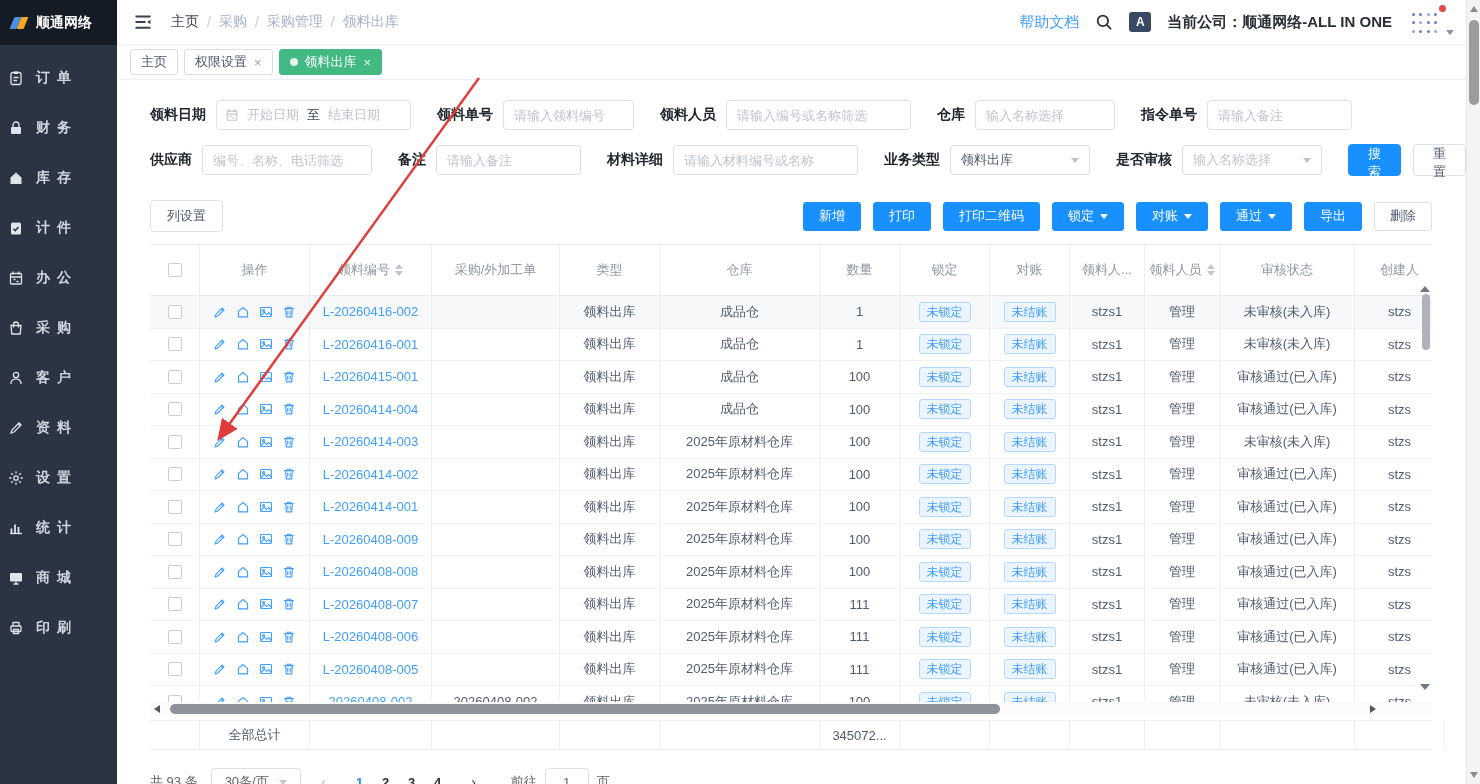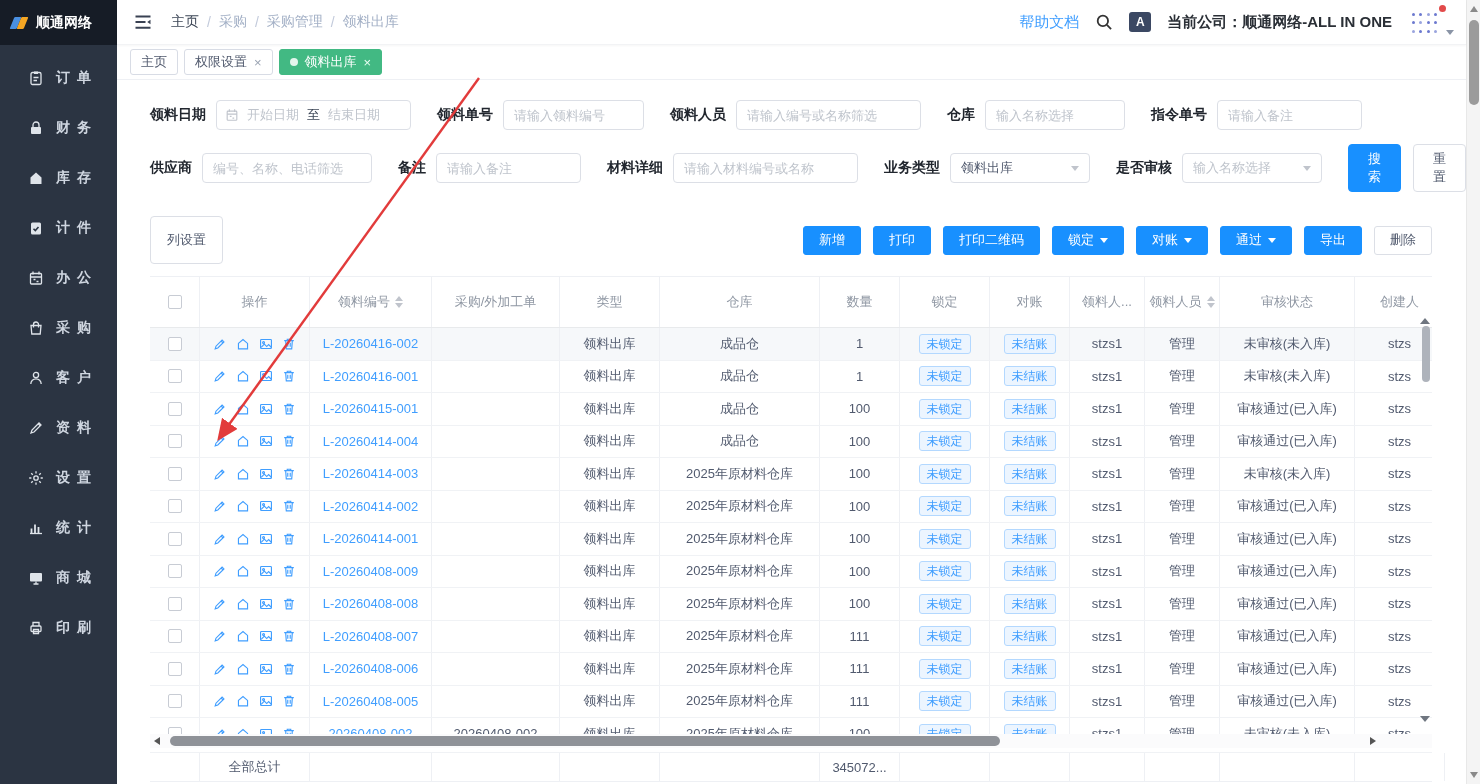--- a/index.html
+++ b/index.html
@@ -10,21 +10,21 @@
 
   
   .sidebar { width:117px; background:#2b3442; flex:none; display:flex; flex-direction:column; }
   .logo { height:45px; background:#161c26; display:flex; align-items:center; padding-left:10px; gap:6px; cursor:pointer; }
   .logo-mark { position:relative; width:20px; height:16px; flex:none; }
   .logo-mark .lm { position:absolute; top:2px; width:7px; height:12px; transform:skewX(-22deg); border-radius:1px; }
   .lm-b { left:2px; background:#4a90e2; }
   .lm-o { left:9px; background:#f5a623; }
   .logo-text { color:#fff; font-weight:bold; font-size:14px; }
   .side-nav { padding-top:8px; }
-  .side-item { height:50px; display:flex; align-items:center; padding-left:28px; gap:12px; color:#cfd6e0; cursor:pointer; }
+  .side-item { height:50px; display:flex; align-items:center; padding-left:8px; gap:12px; color:#cfd6e0; cursor:pointer; }
   .side-item .s-ico { width:16px; height:16px; flex:none; color:#dfe4ea; }
   .side-item .s-lab { font-size:14px; font-weight:bold; letter-spacing:7px; white-space:nowrap; }
 
   
   .main { flex:1; min-width:0; display:flex; flex-direction:column; background:#fff; position:relative; }
 
   .topbar { height:45px; flex:none; display:flex; align-items:center; padding:0 18px 0 16px; border-bottom:1px solid #f2f3f5; box-shadow:0 1px 2px rgba(0,0,0,.04); position:relative; z-index:2; background:#fff; }
   .hamburger { width:20px; height:20px; color:#394152; cursor:pointer; margin-right:18px; }
   .breadcrumb { display:flex; align-items:center; gap:8px; font-size:14px; }
   .bc-item { color:#a3b0c6; cursor:pointer; }
@@ -58,21 +58,21 @@
   .f-input { height:30px; border:1px solid #dcdfe6; border-radius:4px; padding:0 10px; font-size:13px; color:#515a6e; font-family:inherit; outline:none; }
   .f-input::placeholder { color:#bfc4cc; }
   .daterange { height:30px; border:1px solid #dcdfe6; border-radius:4px; display:flex; align-items:center; padding:0 8px; gap:8px; width:195px; cursor:pointer; }
   .dr-ph { color:#bfc4cc; font-size:13px;font-family:Liberation Serif, serif; }
   .dr-to { color:#3c4656; font-size:13px; }
   .cal-ico { width:14px; height:14px; color:#c0c4cc; flex:none; }
   .f-select { height:30px; border:1px solid #dcdfe6; border-radius:4px; display:flex; align-items:center; justify-content:space-between; padding:0 10px; cursor:pointer; }
   .f-select .sel-caret { width:0; height:0; border-left:4px solid transparent; border-right:4px solid transparent; border-top:5px solid #c0c4cc; }
   .f-select .sel-val { color:#515a6e; }
   .f-select .sel-ph { color:#bfc4cc; }
-  .btn { height:48px; padding:0 16px; border-radius:4px; border:1px solid #dcdfe6; background:#fff; color:#515a6e; font-size:13px; cursor:pointer; font-family:inherit; }
+  .btn { height:32px; padding:0 16px; border-radius:4px; border:1px solid #dcdfe6; background:#fff; color:#515a6e; font-size:13px; cursor:pointer; font-family:inherit; }
   .btn-primary { background:#1890ff; border-color:#1890ff; color:#fff; }
   .f-actions { display:flex; gap:12px; }
 
   
   .toolbar { display:flex; align-items:center; padding:6px 34px 12px 33px; flex:none; }
   .toolbar-right { margin-left:auto; display:flex; gap:12px; align-items:center; }
   .tb-btn { height:29px; padding:0 15px; border-radius:3px; font-size:13px; cursor:pointer; border:1px solid #1890ff; background:#1890ff; color:#fff; display:flex; align-items:center; gap:6px; font-family:inherit; }
   .tb-btn.default { background:#fff; border-color:#dcdfe6; color:#515a6e; }
   .tb-caret { width:0; height:0; border-left:4px solid transparent; border-right:4px solid transparent; border-top:5px solid #fff; }
 
@@ -309,21 +309,21 @@
                   <rect x="2.5" y="3.5" width="11" height="10.5" rx="1"></rect>
                   <path d="M5 1.5v3M11 1.5v3M2.5 7h11M5.5 9.5h2M8.5 11.5h2"></path>
                 </svg></span>
               <span class="dr-ph">开始日期</span>
               <span class="dr-to">至</span>
               <span class="dr-ph">结束日期</span>
             </span>
           </span>
           <span class="f-group">
             <span class="f-label">领料单号</span>
-            <input class="f-input" placeholder="请输入领料编号" style="width: 141px;">
+            <input class="f-input" placeholder="请输入领料编号" style="width: 131px;">
           </span>
           <span class="f-group">
             <span class="f-label">领料人员</span>
             <input class="f-input" placeholder="请输入编号或名称筛选" style="width: 185px;">
           </span>
           <span class="f-group">
             <span class="f-label">仓库</span>
             <input class="f-input" placeholder="输入名称选择" style="width: 140px;">
           </span>
           <span class="f-group">

